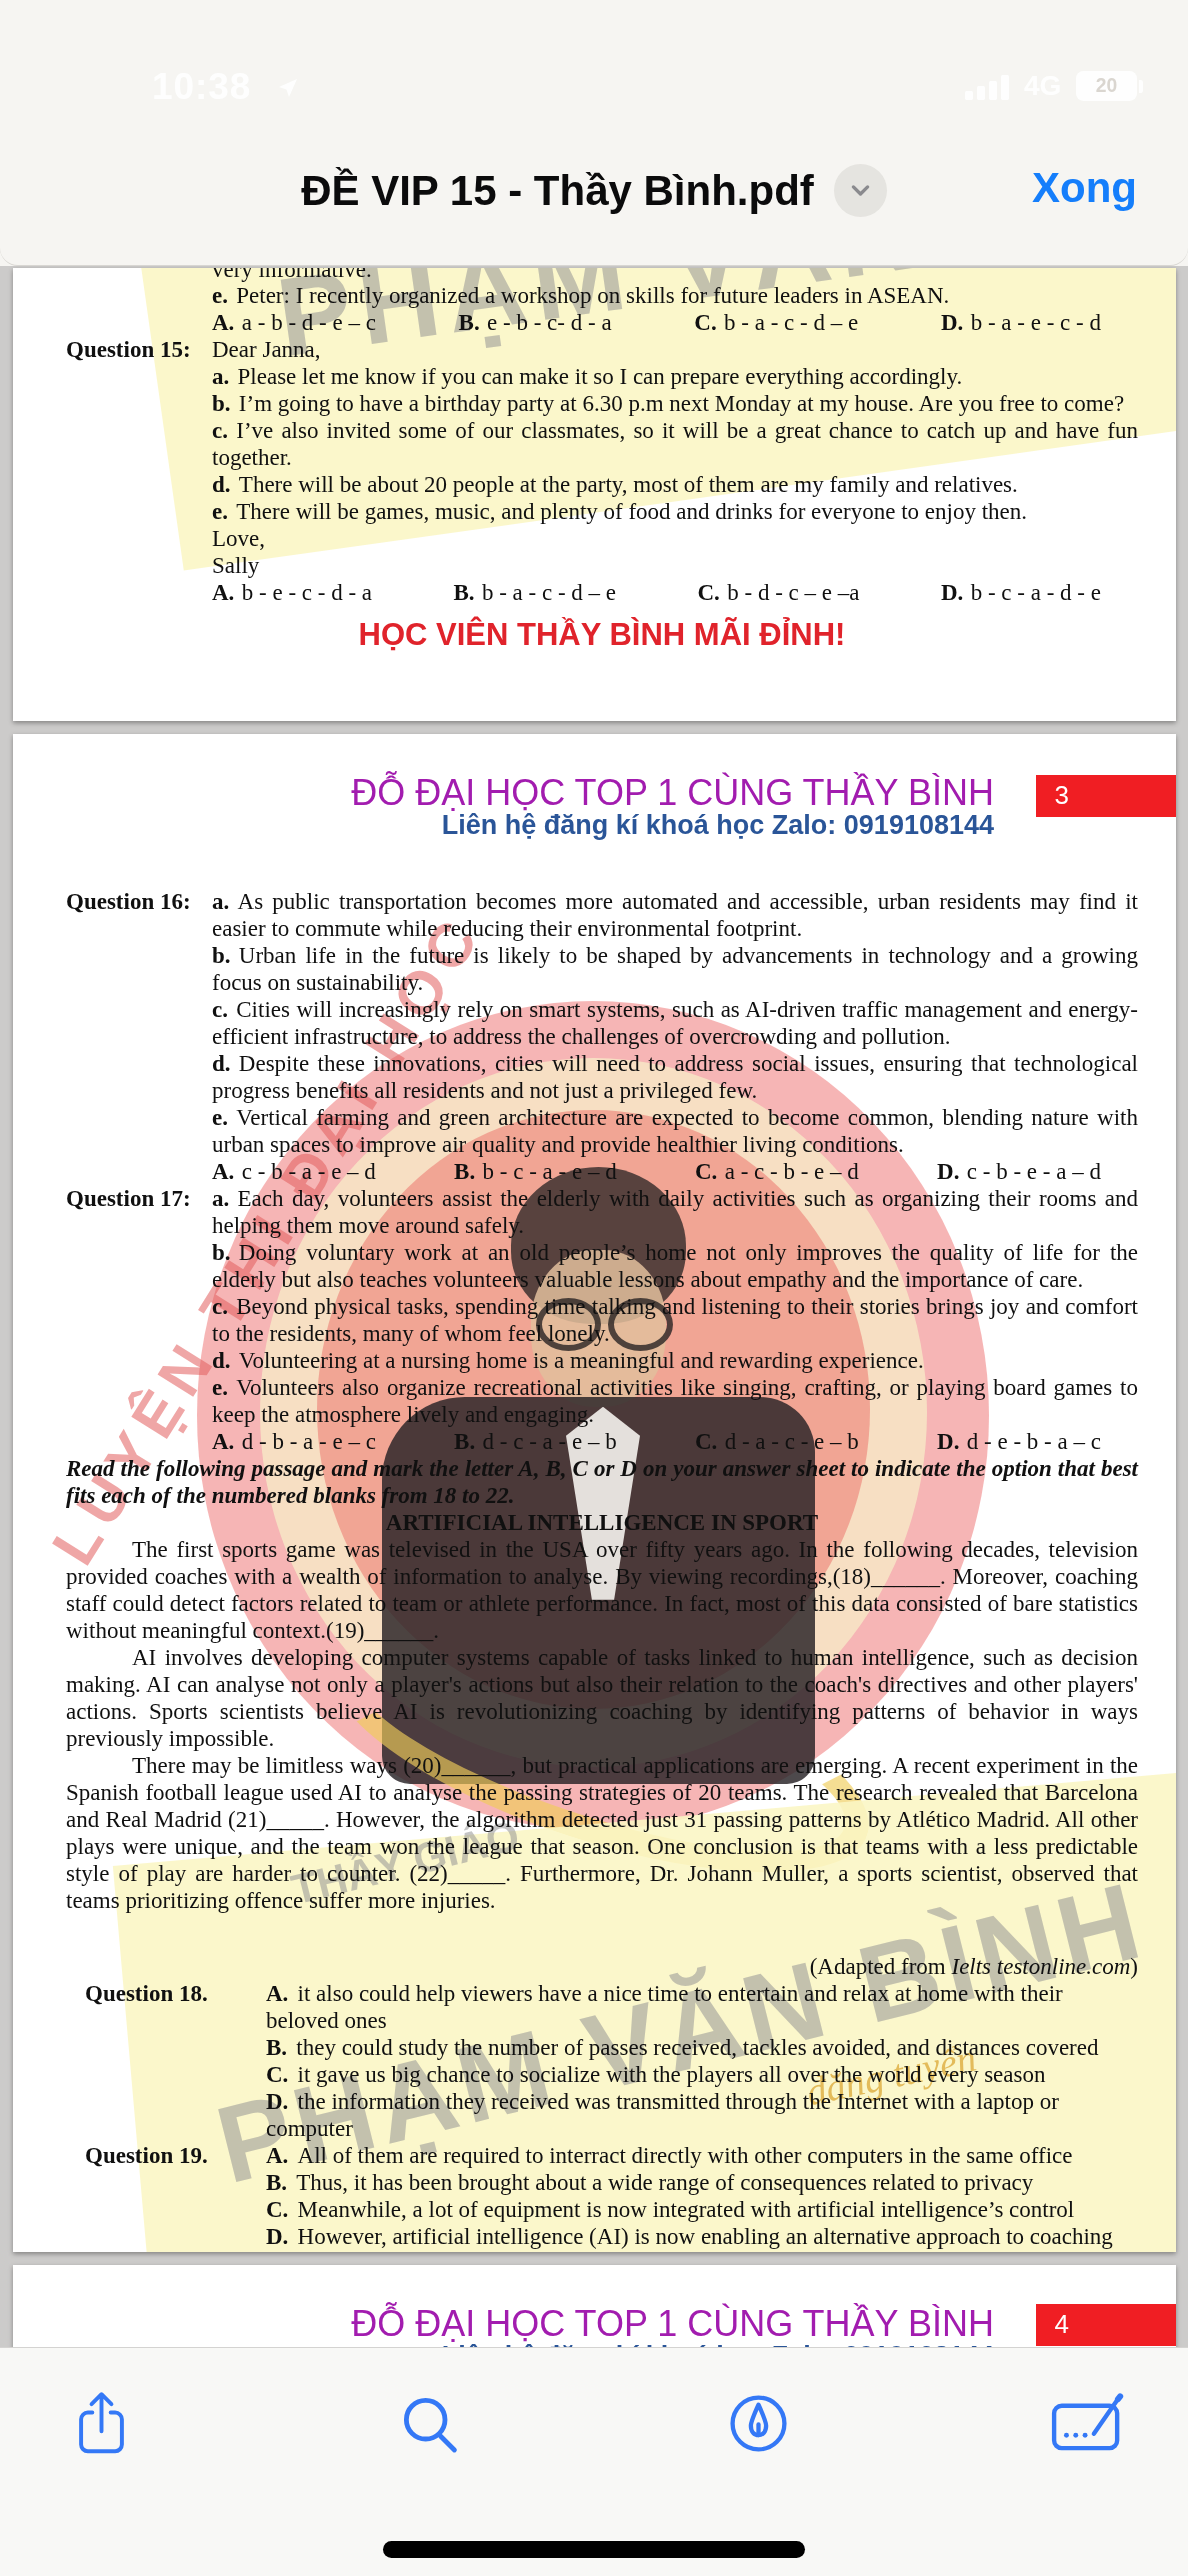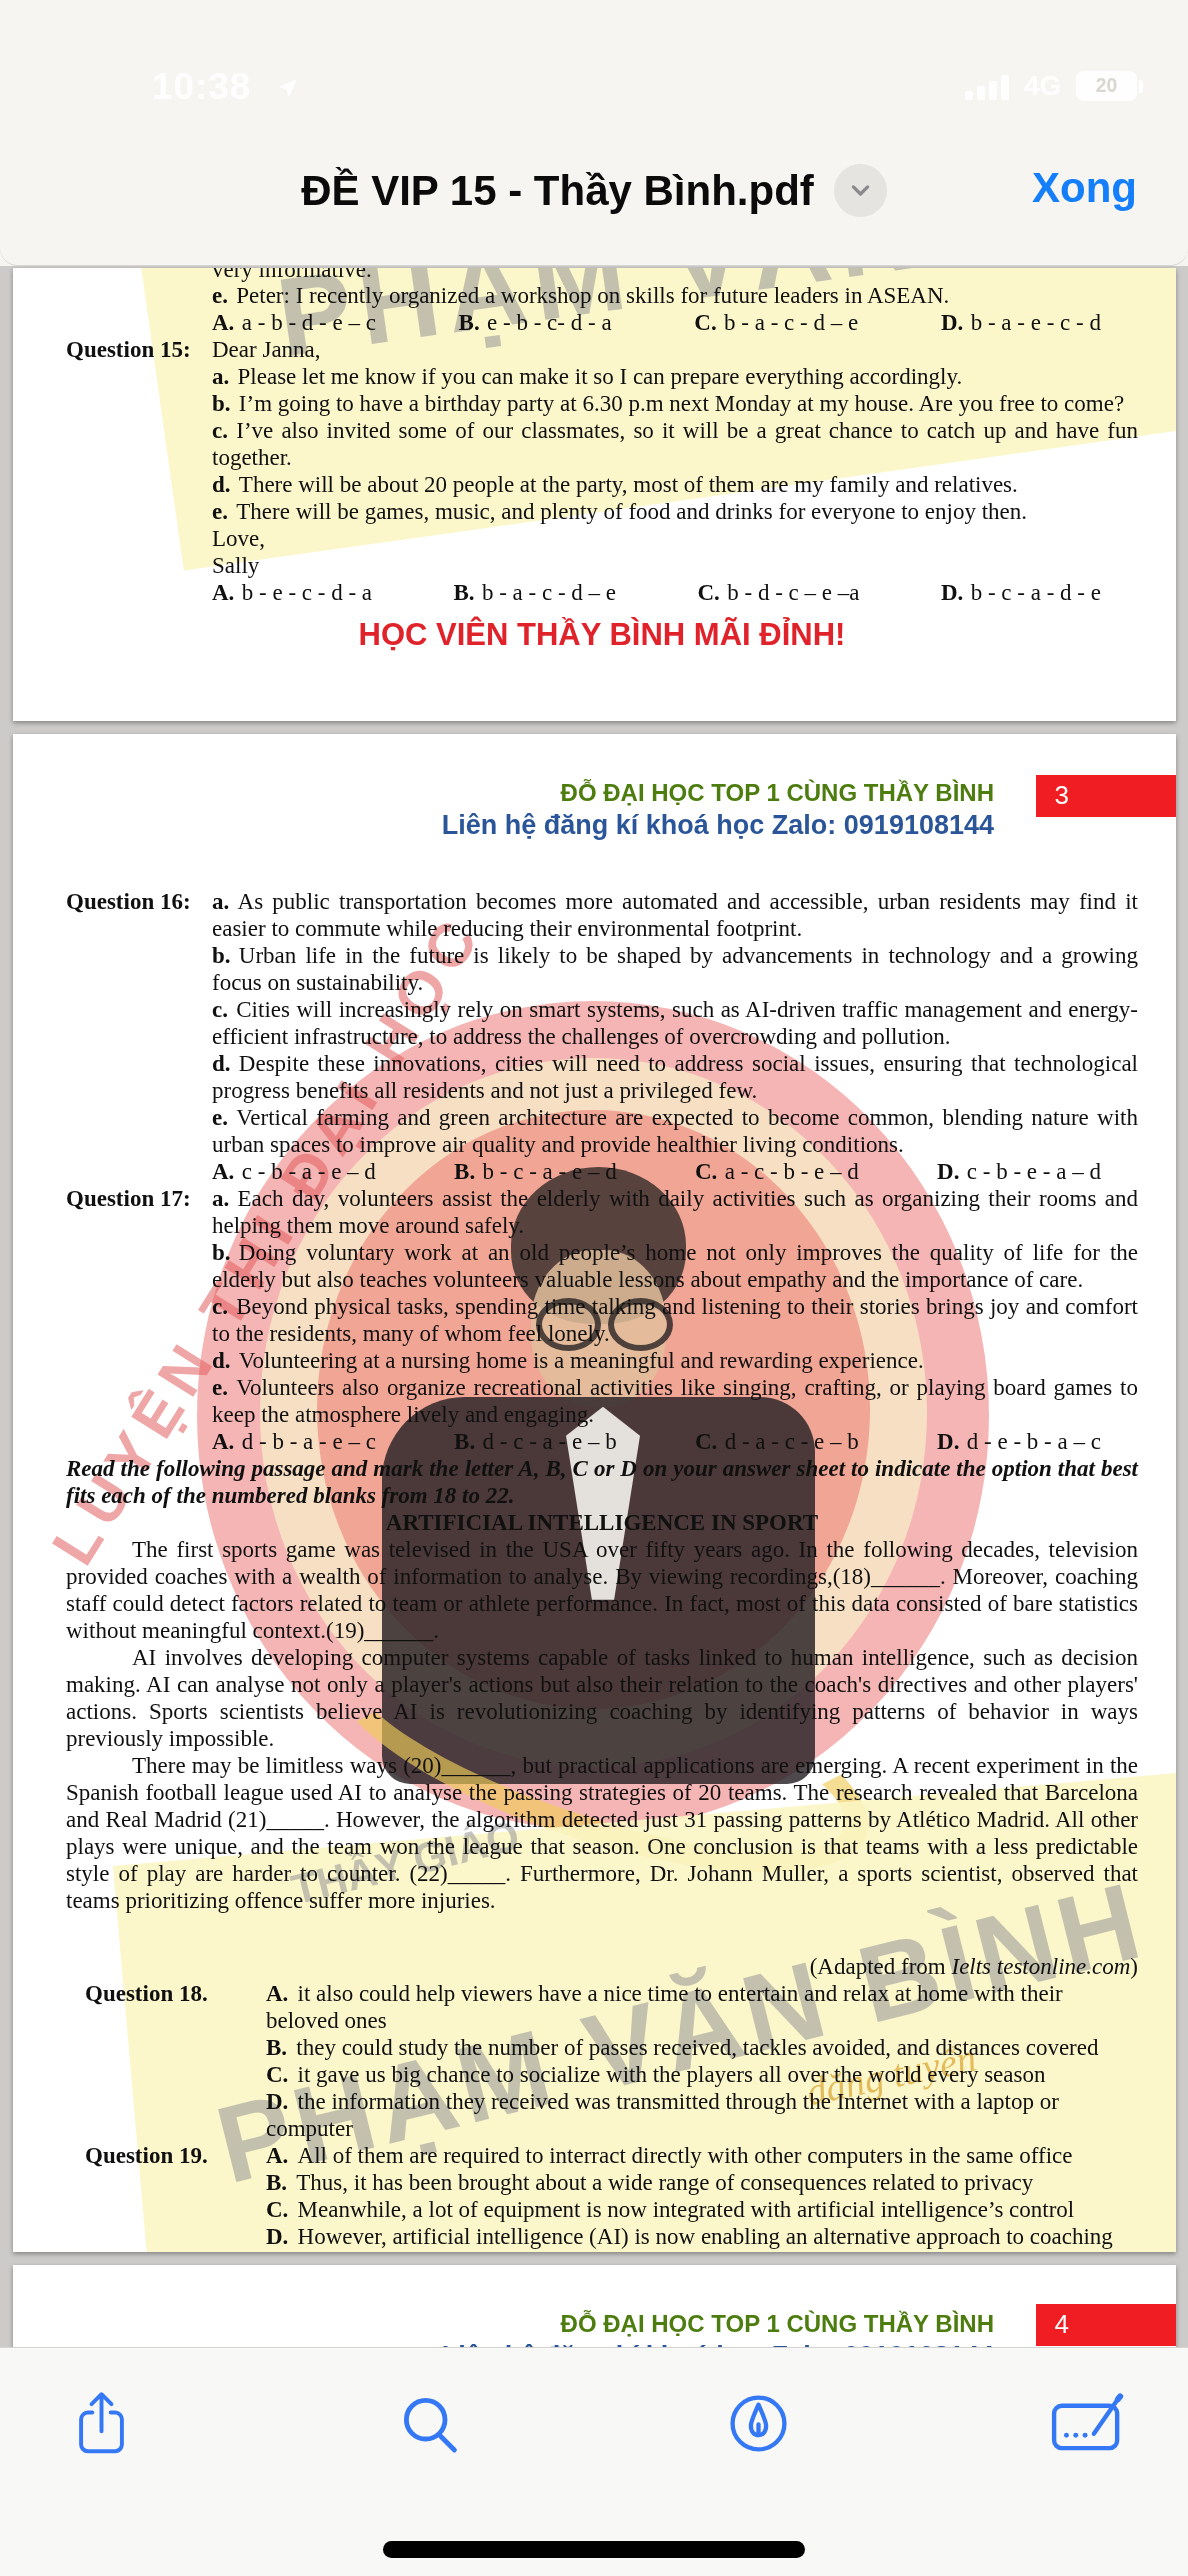--- a/index.html
+++ b/index.html
@@ -54,21 +54,21 @@
   .opts{display:flex;justify-content:space-between;width:96%;gap:48px;}
   .opts b{margin-right:7.4px;}
   .optline b{margin-right:9.2px;}
   .cutline{height:14.7px;overflow:hidden;}
   .cutline p{margin-top:-12px;}
 
   .slogan{text-align:center;font-family:"Liberation Sans",sans-serif;font-weight:bold;
           font-size:31px;color:#e0232b;margin-top:14.7px;}
 
   .brandblock{text-align:right;padding:42px 144px 0 0;font-family:"Liberation Sans",sans-serif;}
-  .brand{font-weight:bold;font-size:24px;color:#4d7c0f;line-height:33px;}
+  .brand{font-weight:normal;font-size:36px;color:#a21caf;line-height:33px;}
   .zalo{font-weight:bold;font-size:27px;color:#2a5598;line-height:33px;}
   .pagenum-box{position:absolute;right:0;top:41px;width:140px;height:42px;background:#f01e23;
                z-index:3;color:#fff;font-family:"Liberation Sans",sans-serif;font-size:26px;
                display:flex;align-items:center;padding-left:18.4px;box-sizing:border-box;}
   #page3 .pagenum-box{top:39px;}
 
   .instr{font-weight:bold;font-style:italic;}
   .ptitle{text-align:center;font-weight:bold;}
   .indent{text-indent:66px;}
   .adapted{text-align:right;margin-top:39px;}

